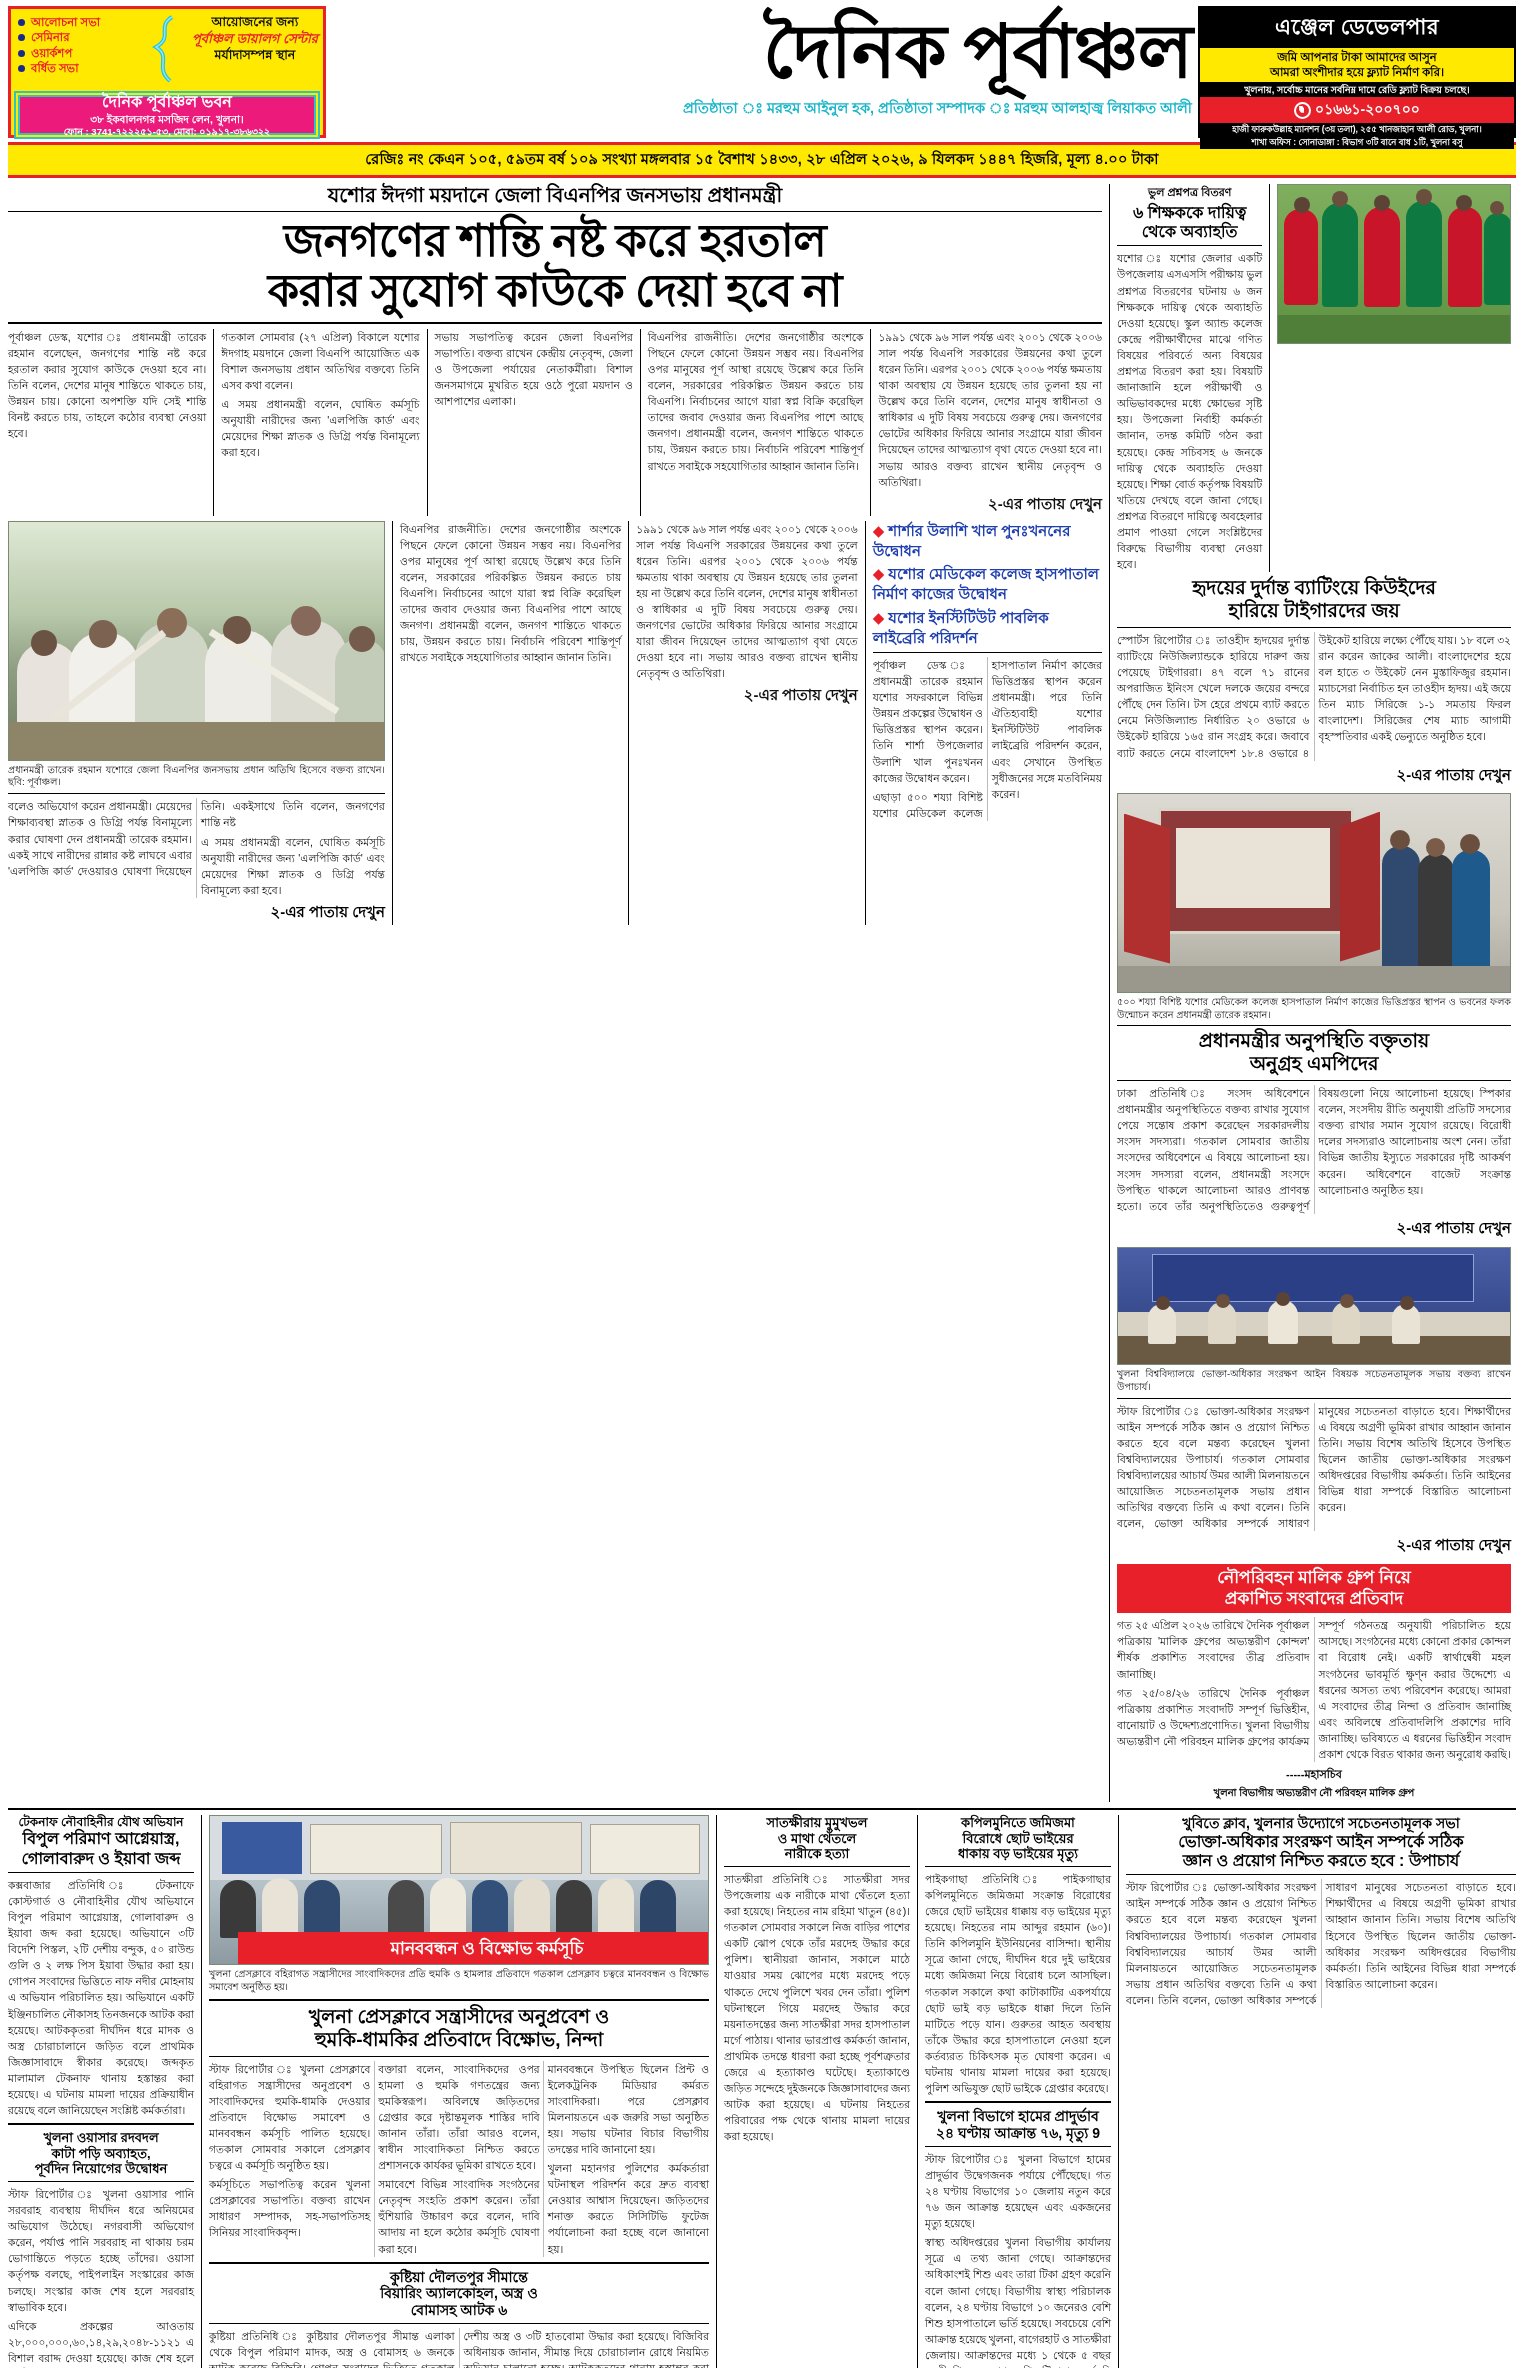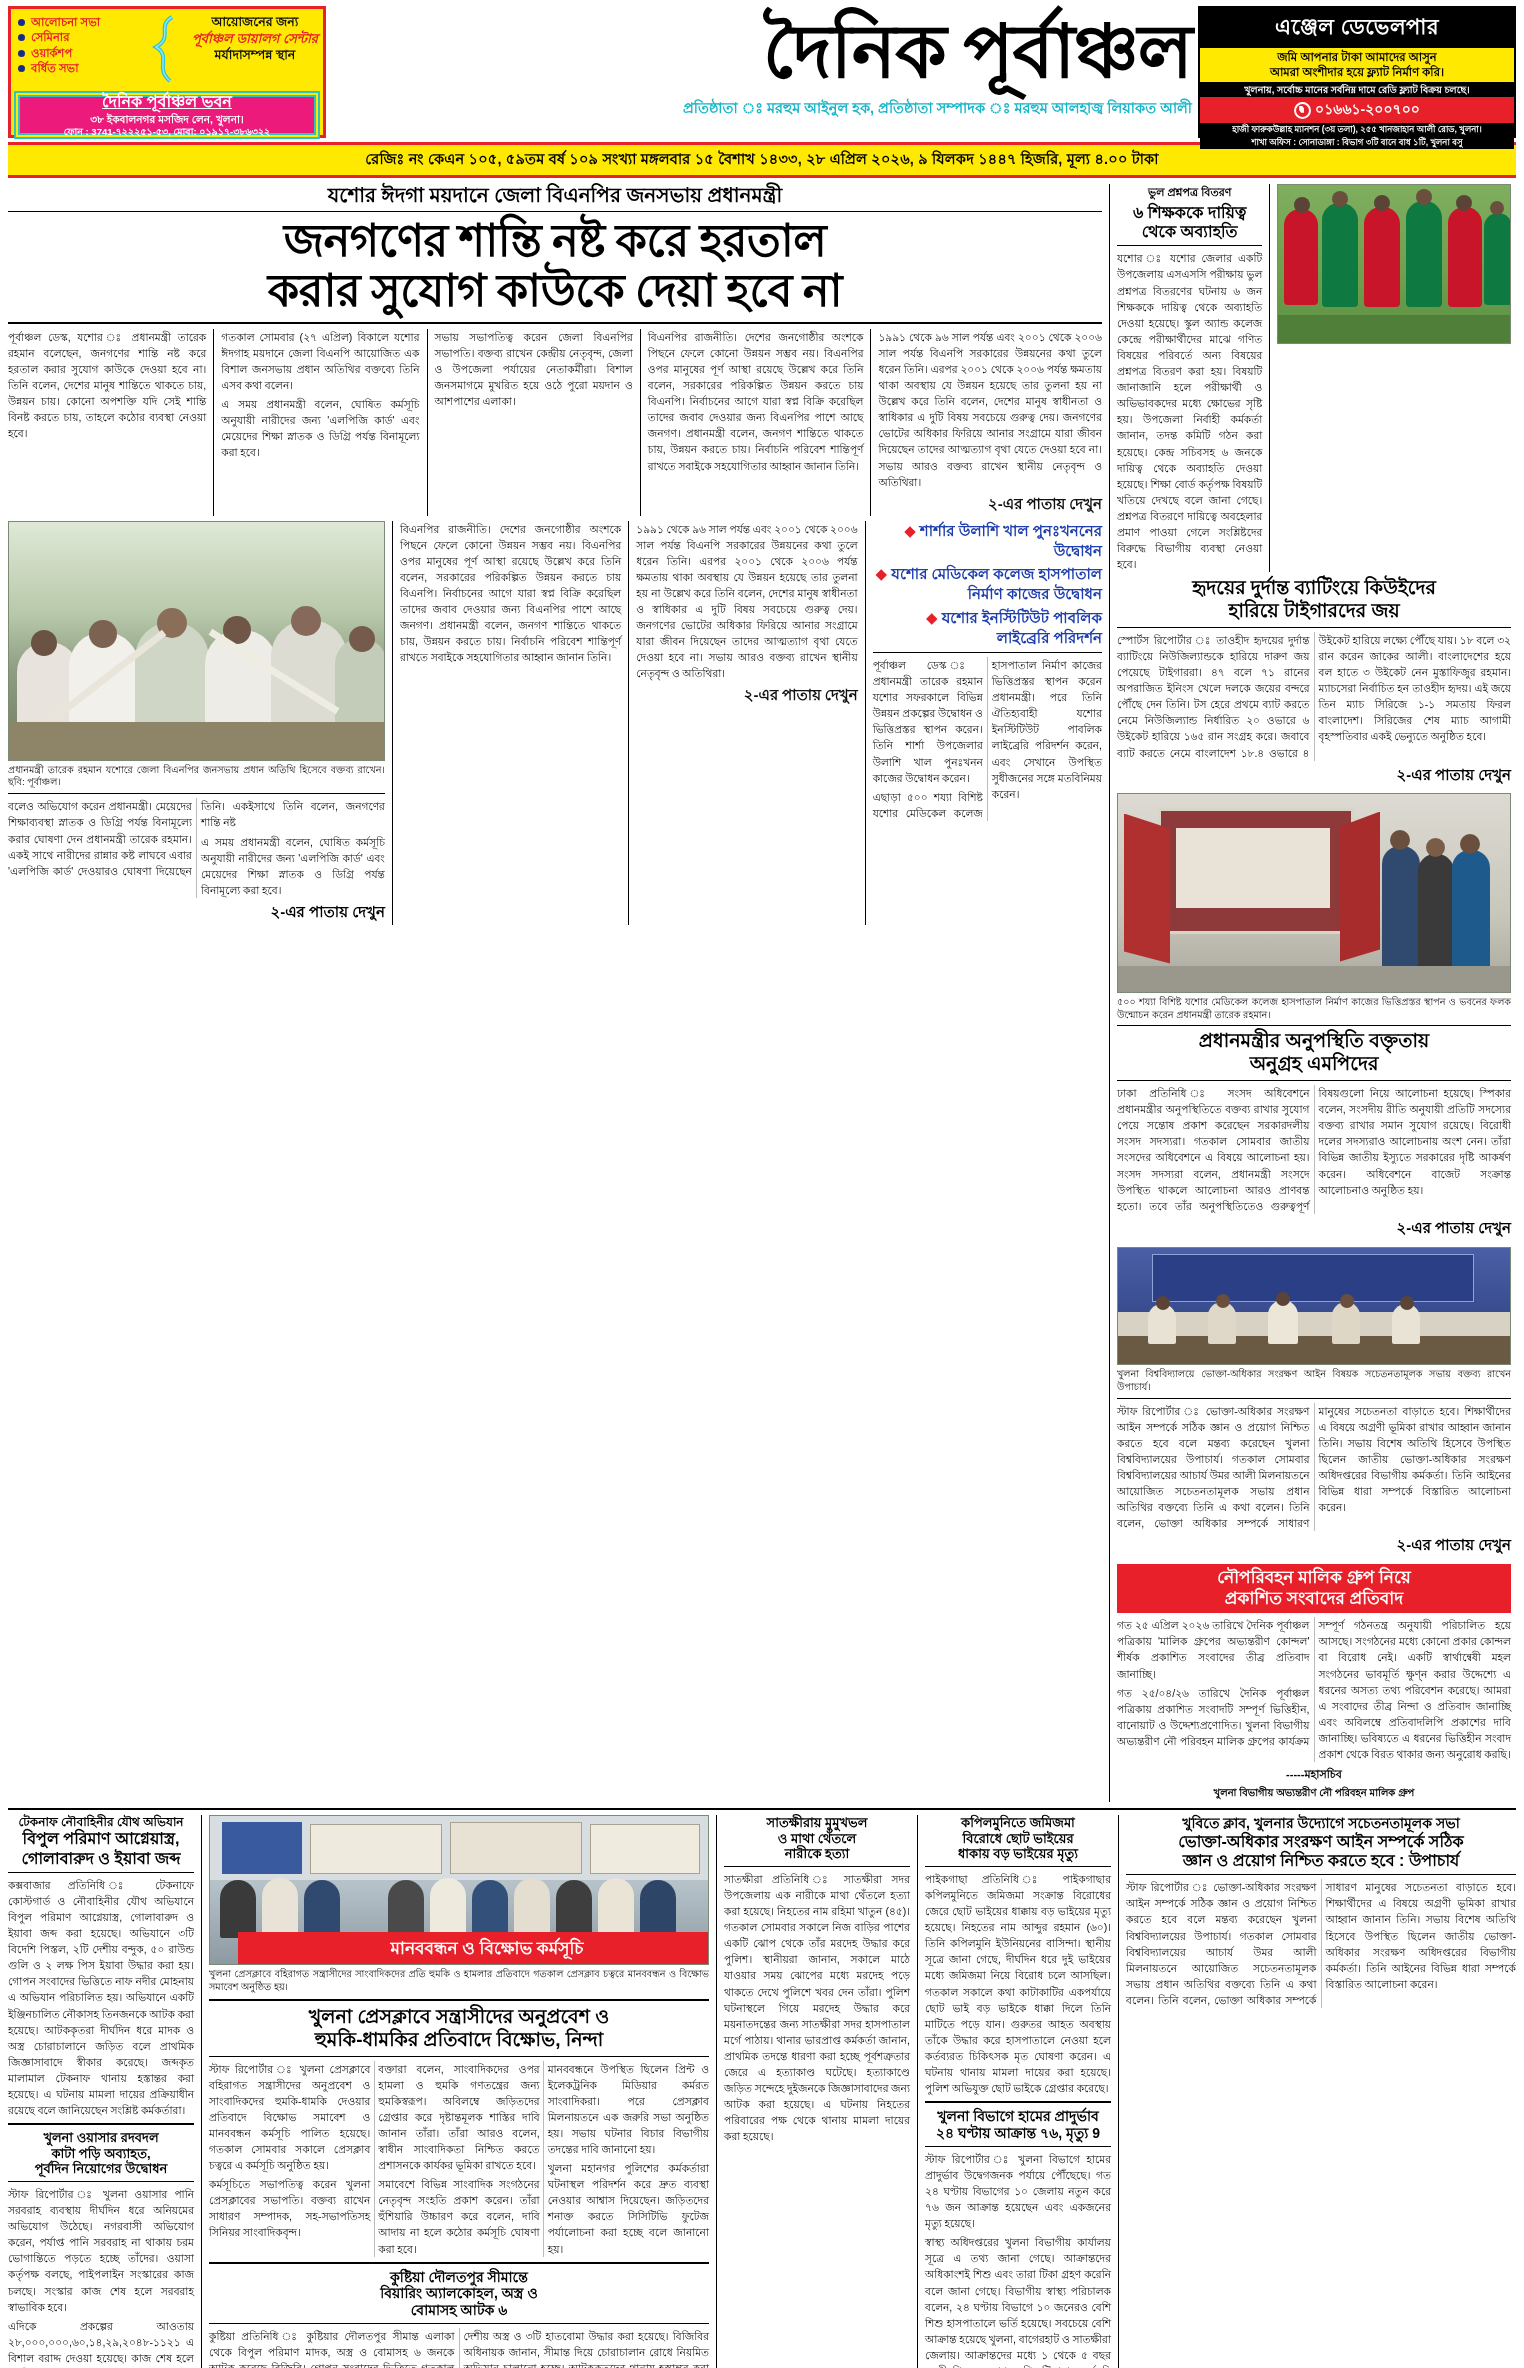--- a/index.html
+++ b/index.html
@@ -31,21 +31,21 @@
   .squiggle{width:26px;display:flex;align-items:center;justify-content:center;}
   .ad-left-right{flex:1;text-align:center;}
   .ad-l1{font-size:12.5px;font-weight:bold;color:#111;line-height:1.25;white-space:nowrap;}
   .ad-l2{font-size:13px;font-weight:bold;color:#e8202a;line-height:1.25;white-space:nowrap;font-style:italic;}
   .ad-l3{font-size:12.5px;font-weight:bold;color:#111;line-height:1.3;white-space:nowrap;}
   .ad-left-bot{
     margin-top:2px;flex:1;border:2px solid #2ec4c4;background:#ec1b7b;
     box-shadow:inset 0 0 0 2px #ffe900, inset 0 0 0 4px #2ec4c4;
     display:flex;flex-direction:column;align-items:center;justify-content:center;color:#fff;
   }
-  .ad-left-bot .t1{font-size:16px;font-weight:bold;line-height:1.1;text-decoration:underline;}
+  .ad-left-bot .t1{font-size:16px;font-weight:bold;line-height:1.1;}
   .ad-left-bot .t2{font-size:10.5px;font-weight:bold;line-height:1.25;margin-top:2px;}
   .ad-left-bot .t3{font-size:9.5px;font-weight:bold;line-height:1.2;}
 
   .nameplate{flex:1;display:flex;flex-direction:column;align-items:flex-end;justify-content:flex-start;}
   .paper-title{
     font-size:74px;font-weight:bold;line-height:0.98;letter-spacing:-1px;
     color:#000;margin-top:10px;white-space:nowrap;
     font-family:"Liberation Serif","DejaVu Serif",serif;
   }
   .founders{
@@ -90,21 +90,21 @@
   }
   .bodytext p{margin:0 0 3px 0;}
   .contd{text-align:right;font-weight:bold;font-size:15px;margin-top:2px;}
   .photo{
     width:100%;background:linear-gradient(#c9d4c0,#9fb394);
     position:relative;overflow:hidden;border:1px solid #7b8a74;box-sizing:border-box;
   }
   .cap{font-size:9.6px;line-height:1.35;text-align:justify;margin-top:3px;color:#111;}
   .subhead{font-size:19px;font-weight:bold;text-align:center;line-height:1.2;}
   .subhead2{font-size:16px;font-weight:bold;text-align:center;line-height:1.2;}
-  .bluehead{color:#1f3fae;font-weight:bold;font-size:15px;line-height:1.35;text-align:right;}
+  .bluehead{color:#1f3fae;font-weight:bold;font-size:15px;line-height:1.35;}
   .bluehead .bul{color:#e8202a;}
   .redbar{background:#e8202a;color:#fff;font-weight:bold;text-align:center;font-size:17px;
      line-height:1.2;padding:4px 3px;}
   .cols2{column-count:2;column-gap:9px;column-rule:1px solid #bbb;}
   .cols3{column-count:3;column-gap:8px;column-rule:1px solid #bbb;}
 
   
   .sky{position:absolute;inset:0;}
   .blurb{position:absolute;border-radius:50%;}
 </style>

